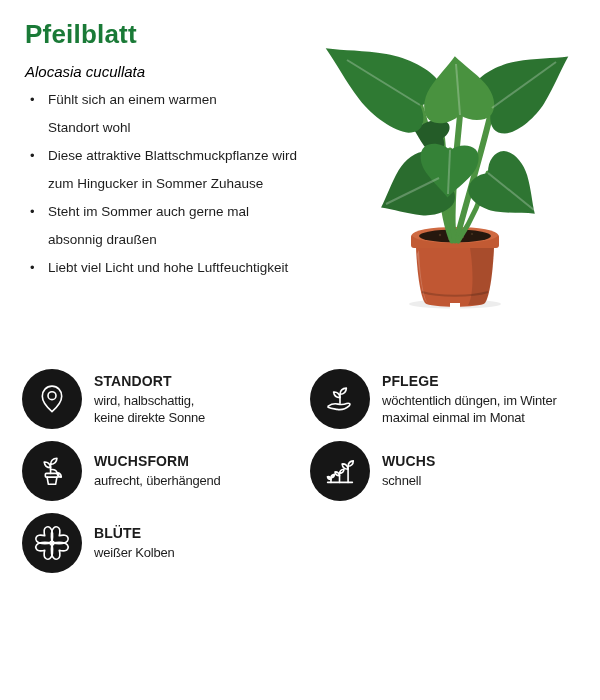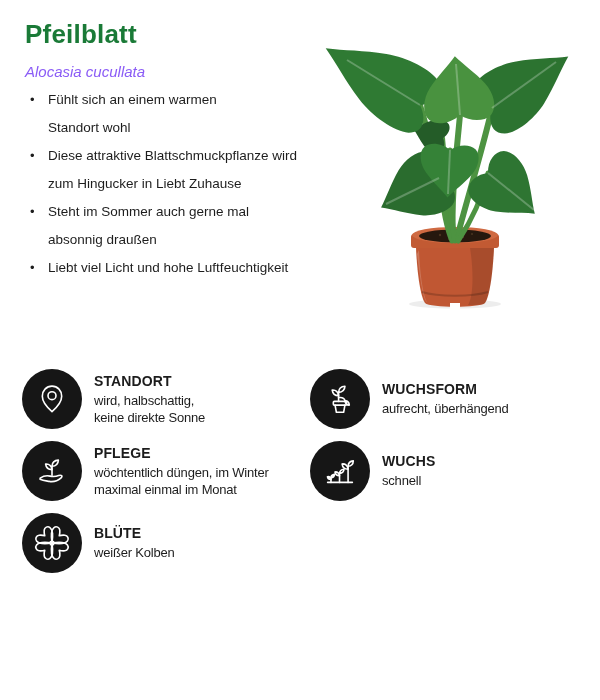--- a/index.html
+++ b/index.html
@@ -3,21 +3,21 @@
 <meta charset="utf-8">
 <style>
   html,body { margin:0; padding:0; background:#fff; }
   .page {
     position:relative; width:600px; height:586px; background:#fff;
     font-family:"Liberation Sans", sans-serif; color:#1d1d1d; overflow:hidden;
   }
   
   .header { position:absolute; left:25px; top:19px; width:270px; }
   .title { margin:0; font-size:26px; font-weight:700; color:#1a7a37; letter-spacing:.2px; }
-  .subtitle { margin:13px 0 0 0; font-size:15px; font-style:italic; color:#8b5cf6; }
+  .subtitle { margin:13px 0 0 0; font-size:15px; font-style:italic; color:#000000; }
   
   .bullets { position:absolute; left:27px; top:86px; width:292px; list-style:none; margin:0; padding:0; }
   .bullets li {
     position:relative; padding-left:21px; font-size:13.5px; line-height:28px;
     color:#1d1d1d; white-space:pre-line;
   }
   .bullets li::before { content:"•"; position:absolute; left:3px; top:0; font-size:13px; color:#1d1d1d; }
   
   .plant { position:absolute; left:298px; top:8px; width:297px; height:302px; }
   
@@ -44,21 +44,21 @@
 
   <div class="header">
     <h1 class="title">Pfeilblatt</h1>
     <p class="subtitle">Alocasia cucullata</p>
   </div>
 
   <ul class="bullets">
     <li>Fühlt sich an einem warmen
 Standort wohl</li>
     <li>Diese attraktive Blattschmuckpflanze wird
-zum Hingucker in Liebt Zuhause</li>
+zum Hingucker in Sommer Zuhause</li>
     <li>Steht im Sommer auch gerne mal
 absonnig draußen</li>
     <li>Liebt viel Licht und hohe Luftfeuchtigkeit</li>
   </ul>
 
   <div class="plant">
     <svg width="297" height="302" viewBox="0 0 297 302">
       <defs>
         <path id="leaf" d="M0 0 C -8 -6 -20 -8 -27 -2 C -33 4 -31 16 -24 25 C -16 35 -7 42 0 50 C 7 42 16 35 24 25 C 31 16 33 4 27 -2 C 20 -8 8 -6 0 0 Z"></path>
       </defs>
@@ -122,48 +122,48 @@
       <div class="f-text">
         <div class="f-title">STANDORT</div>
         <div class="f-desc">wird, halbschattig,
 keine direkte Sonne</div>
       </div>
     </div>
 
     <div class="feature">
       <div class="icon-circle">
         <svg width="38" height="38" viewBox="0 0 40 40">
+          <path class="ic" d="M20 24.5 V15"></path>
+          <path class="ic" d="M20 18.5 C16.5 18.5 13.8 16.4 13.3 12.7 C17 12.3 19.7 14.7 20 18.5 Z"></path>
+          <path class="ic" d="M20 15 C20.2 11.2 22.9 8.8 26.7 8.6 C26.5 12.4 23.8 14.8 20 15 Z"></path>
+          <path class="ic" d="M7.5 27.5 C11 25.2 14.5 24.6 18 25.4 C20.5 26 24 26 27 24.8 C29.8 23.7 31.6 25.4 29.6 27.2 C26.2 30.2 21.2 31.6 17 30.9 C13.4 30.3 10.2 30 7.5 28.6 Z"></path>
+        </svg>
+      </div>
+      <div class="f-text">
+        <div class="f-title">PFLEGE</div>
+        <div class="f-desc">wöchtentlich düngen, im Winter
+maximal einmal im Monat</div>
+      </div>
+    </div>
+
+    <div class="feature">
+      <div class="icon-circle">
+        <svg width="38" height="38" viewBox="0 0 40 40">
           <rect class="ic" x="13" y="22.5" width="14" height="4" rx="1"></rect>
           <path class="ic" d="M14.8 26.5 L16.2 34 H23.8 L25.2 26.5"></path>
           <path class="ic" d="M18.5 22.5 V13"></path>
           <path class="ic" d="M18.5 16.5 C15 16.5 12.3 14.3 11.8 10.6 C15.6 10.2 18.2 12.6 18.5 16.5 Z"></path>
           <path class="ic" d="M18.5 13 C18.7 9.2 21.4 6.8 25.2 6.6 C25 10.4 22.3 12.8 18.5 13 Z"></path>
           <path class="ic" d="M18.5 18.5 C22 18 24.6 19 25.4 22"></path>
           <path class="ic" d="M25.4 22 C27.8 21.8 29.6 23.4 29.8 26.4 C27.2 26.6 25.4 25 25.4 22 Z"></path>
         </svg>
       </div>
       <div class="f-text">
         <div class="f-title">WUCHSFORM</div>
         <div class="f-desc">aufrecht, überhängend</div>
-      </div>
-    </div>
-
-    <div class="feature">
-      <div class="icon-circle">
-        <svg width="38" height="38" viewBox="0 0 40 40">
-          <path class="ic" d="M20 24.5 V15"></path>
-          <path class="ic" d="M20 18.5 C16.5 18.5 13.8 16.4 13.3 12.7 C17 12.3 19.7 14.7 20 18.5 Z"></path>
-          <path class="ic" d="M20 15 C20.2 11.2 22.9 8.8 26.7 8.6 C26.5 12.4 23.8 14.8 20 15 Z"></path>
-          <path class="ic" d="M7.5 27.5 C11 25.2 14.5 24.6 18 25.4 C20.5 26 24 26 27 24.8 C29.8 23.7 31.6 25.4 29.6 27.2 C26.2 30.2 21.2 31.6 17 30.9 C13.4 30.3 10.2 30 7.5 28.6 Z"></path>
-        </svg>
-      </div>
-      <div class="f-text">
-        <div class="f-title">PFLEGE</div>
-        <div class="f-desc">wöchtentlich düngen, im Winter
-maximal einmal im Monat</div>
       </div>
     </div>
 
 
 
     <div class="feature">
       <div class="icon-circle">
         <svg width="38" height="38" viewBox="0 0 40 40">
           <path class="ic" d="M7 32 H33"></path>
           <path class="ic" d="M10.5 32 V27"></path>

